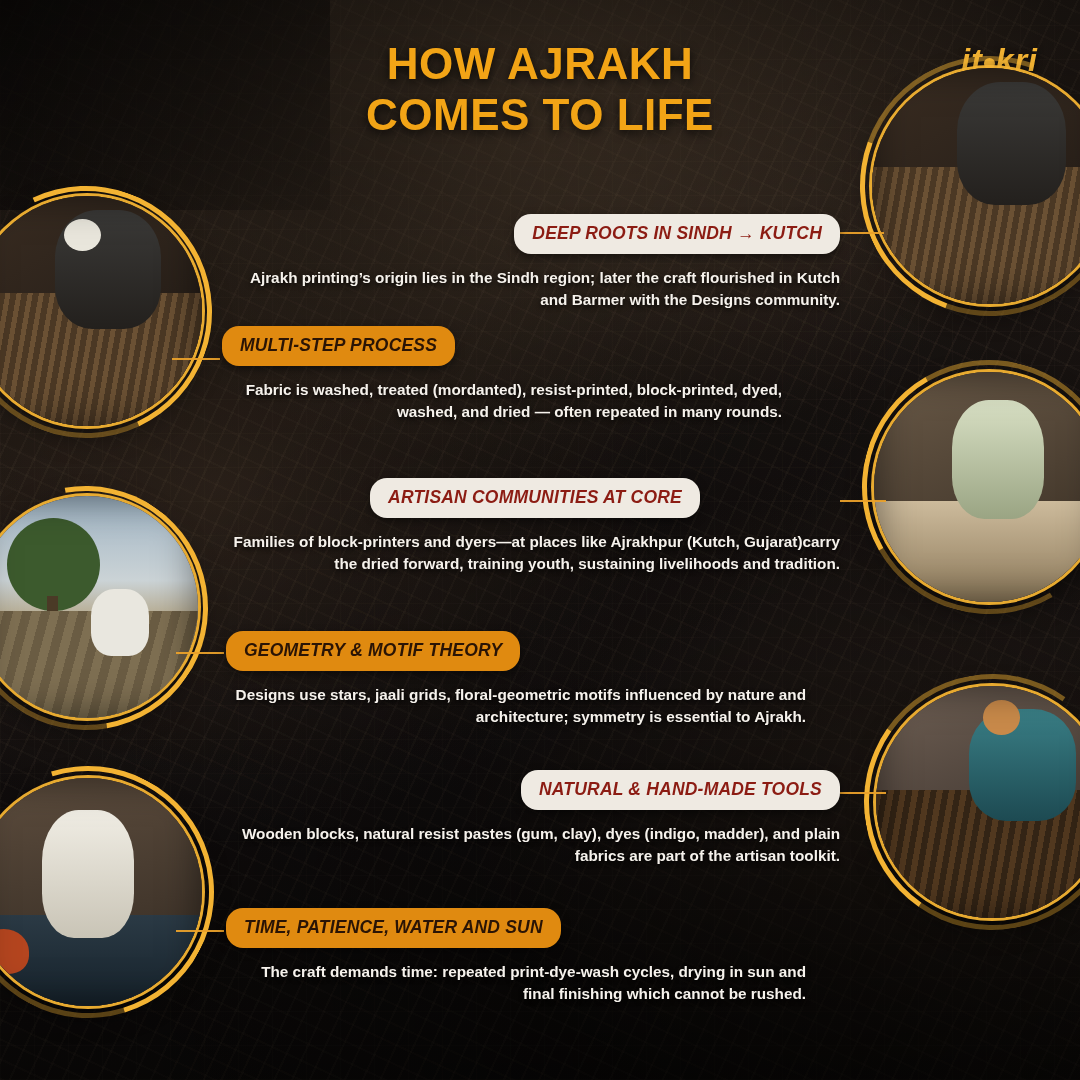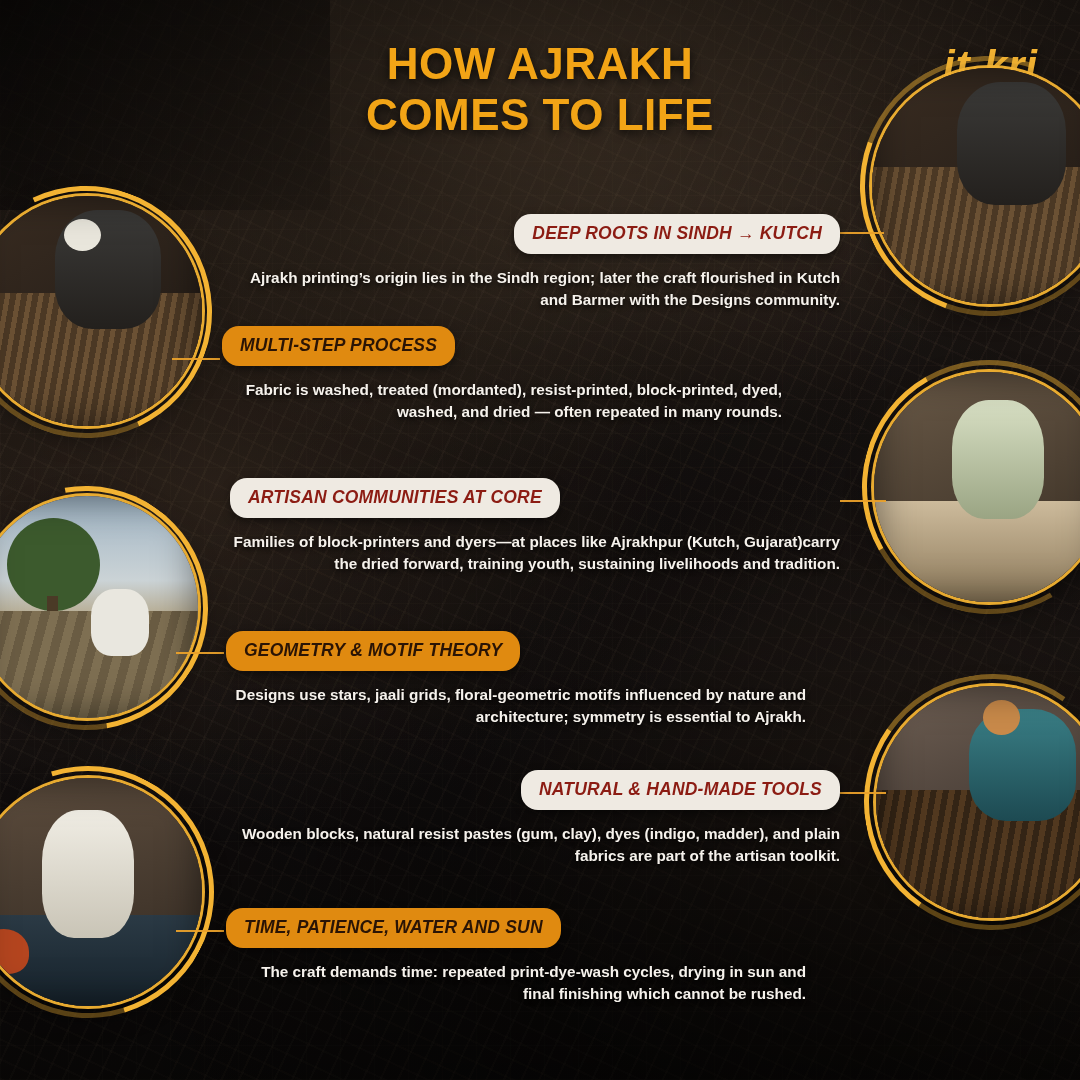--- a/index.html
+++ b/index.html
@@ -57,21 +57,21 @@
     line-height: 1.16;
     letter-spacing: 0.5px;
     text-shadow: 0 3px 10px rgba(0,0,0,.75);
   }
   .title .l2 { display:block; }
 
   
   .logo {
     position: absolute; right: 42px; top: 42px;
     color: #F3B333;
-    font-size: 42px;
+    font-size: 32px;
     font-weight: bold;
     font-style: italic;
     letter-spacing: 1px;
     text-shadow: 0 2px 6px rgba(0,0,0,.7);
   }
   .logo .dot {
     display:inline-block; width:11px; height:11px; border-radius:50%;
     background:#F3B333; margin: 0 1px; vertical-align: 2px;
   }
 
@@ -259,21 +259,21 @@
   </div>
 
   <div class="section" style="left:222px; top:326px; width:560px;">
     <div class="tagwrap" style="justify-content:flex-start;">
       <div class="tag amber">MULTI-STEP PROCESS</div>
     </div>
     <div class="body left-al">Fabric is washed, treated (mordanted), resist-printed, block-printed, dyed, washed, and dried — often repeated in many rounds.</div>
   </div>
 
   <div class="section" style="left:230px; top:478px; width:610px;">
-    <div class="tagwrap" style="justify-content:flex-start;">
+    <div class="tagwrap" style="justify-content:center;">
       <div class="tag light">ARTISAN COMMUNITIES AT CORE</div>
     </div>
     <div class="body right-al">Families of block-printers and dyers—at places like Ajrakhpur (Kutch, Gujarat)carry the dried forward, training youth, sustaining livelihoods and tradition.</div>
   </div>
 
   <div class="section" style="left:226px; top:631px; width:580px;">
     <div class="tagwrap" style="justify-content:flex-start;">
       <div class="tag amber">GEOMETRY &amp; MOTIF THEORY</div>
     </div>
     <div class="body left-al">Designs use stars, jaali grids, floral-geometric motifs influenced by nature and architecture; symmetry is essential to Ajrakh.</div>

